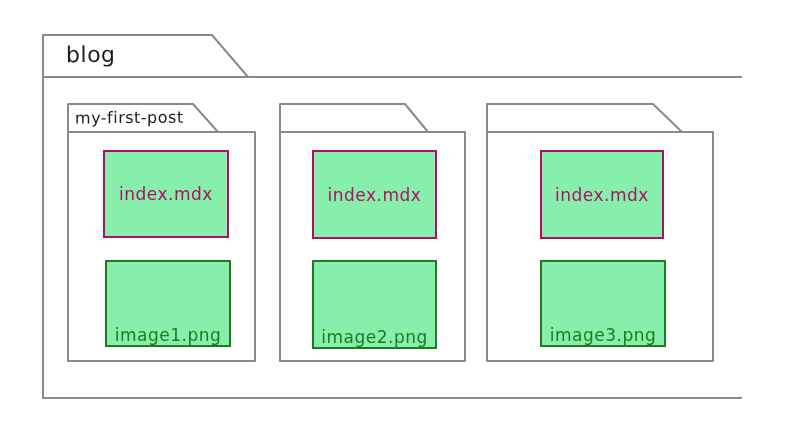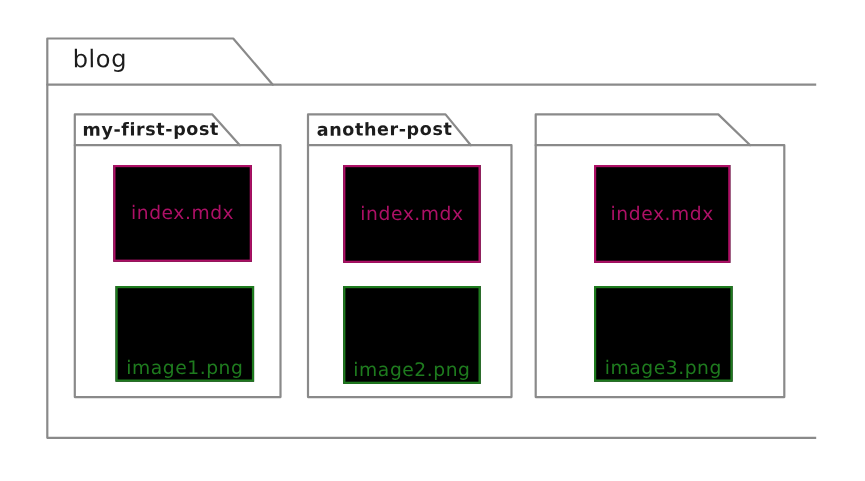--- a/index.html
+++ b/index.html
@@ -36,28 +36,28 @@
     letter-spacing: 0.5px;
     white-space: nowrap;
     transform: rotate(-0.4deg);
   }
   .root-label {
     font-size: 22px;
     font-weight: 500;
   }
   .folder-label {
     font-size: 16px;
-    font-weight: 700;
+    font-weight: 400;
   }
   .file-box {
     position: absolute;
     display: flex;
     align-items: center;
     justify-content: center;
-    background: #000000;
+    background: #86efac;
     border: 2px solid;
     font-size: 17px;
     letter-spacing: 0.5px;
     white-space: nowrap;
   }
   .file-box.mdx {
     border-color: var(--color-mdx, #ad1066);
     color: var(--color-mdx, #ad1066);
   }
   .file-box.png {
@@ -82,21 +82,20 @@
     <path d="M280,132 L280,104 L405,104 L428,132"></path>
     <rect x="280" y="132" width="185" height="229"></rect>
 
     <path d="M487,132 L487,104 L653,104 L682,132"></path>
     <rect x="487" y="132" width="226" height="229"></rect>
   </svg>
 
   <div class="label root-label" style="left:66px; top:42px;">blog</div>
 
   <div class="label folder-label" style="left:75px; top:108px;">my-first-post</div>
-  <div class="label folder-label" style="left:288px; top:108px;">another-post</div>
 
   <div class="file-box mdx" style="left:103px; top:150px; width:122px; height:84px;">
     <span>index.mdx</span>
   </div>
   <div class="file-box png" style="left:105px; top:260px; width:122px; height:83px;">
     <span>image1.png</span>
   </div>
 
   <div class="file-box mdx" style="left:312px; top:150px; width:121px; height:85px;">
     <span>index.mdx</span>

